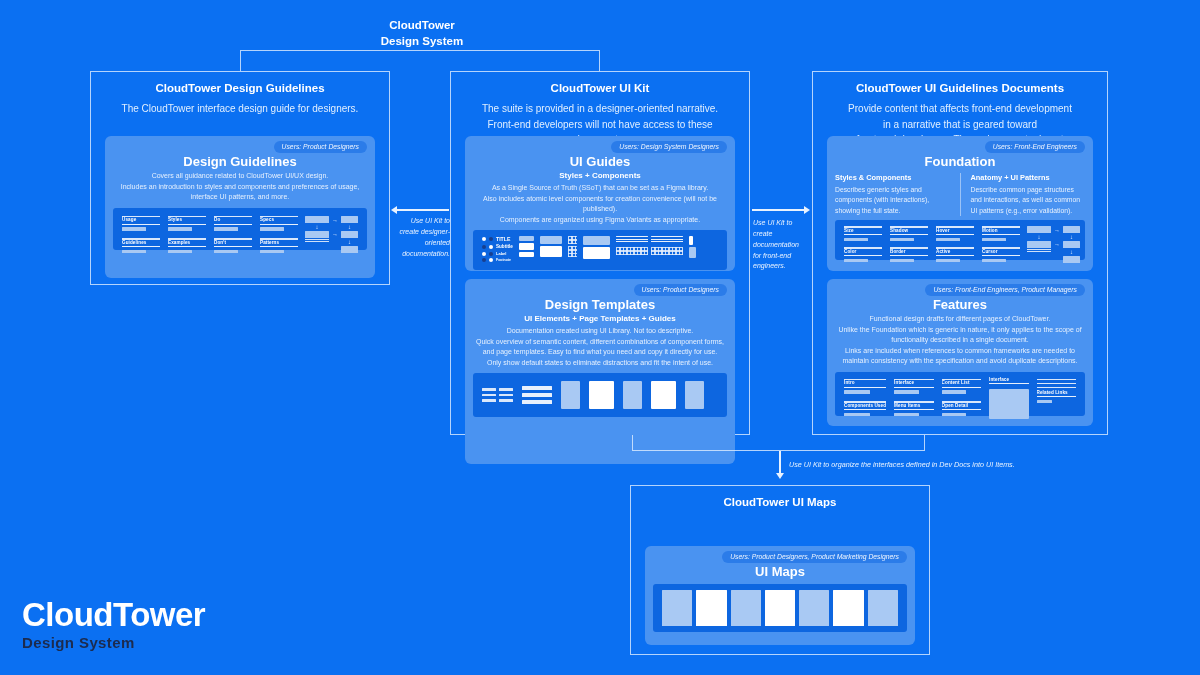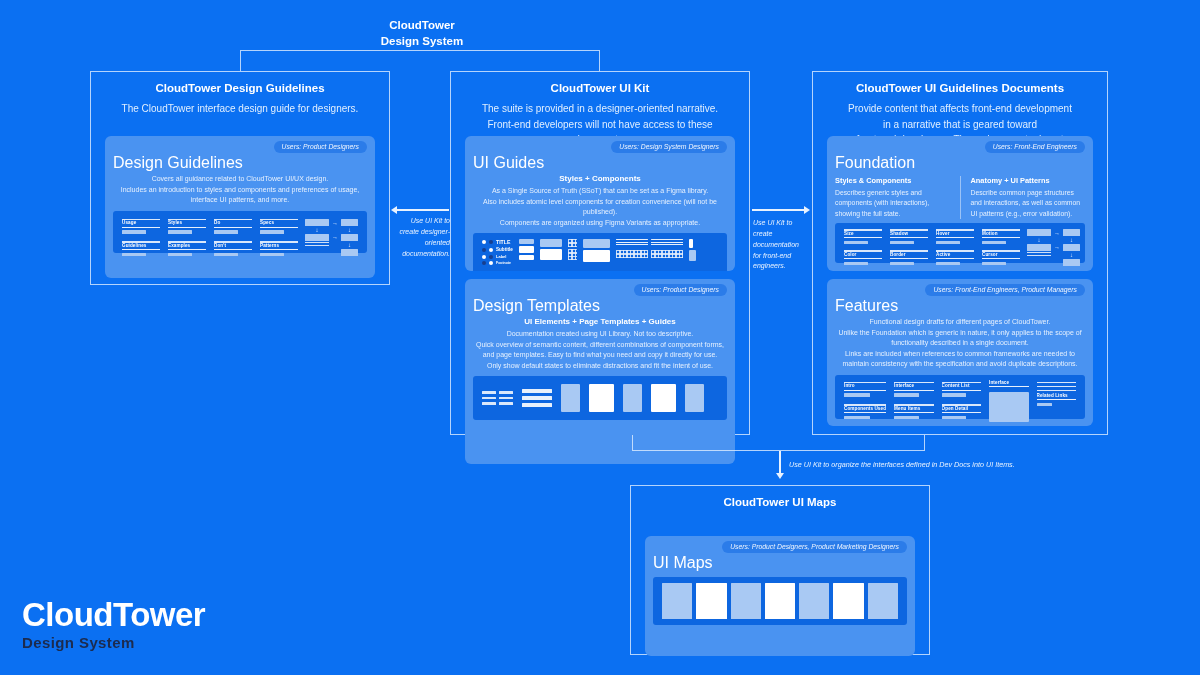--- a/index.html
+++ b/index.html
@@ -19,21 +19,21 @@
   .obox-desc{font-size:10px;line-height:1.55;text-align:center;color:rgba(236,245,255,.95)}
   #box-guidelines{left:90px;top:71px;width:300px;height:214px}
   #box-uikit{left:450px;top:71px;width:300px;height:364px}
   #box-devdocs{left:812px;top:71px;width:296px;height:364px}
   #box-uimaps{left:630px;top:485px;width:300px;height:170px}
 
   
   .card{position:absolute;left:14px;right:14px;background:#4a93f1;border-radius:6px;padding:5px 8px;overflow:hidden}
   .badge-row{display:flex;justify-content:flex-end;margin-bottom:1px}
   .badge{background:#2b7ce9;color:#f2f7ff;font-style:italic;font-size:6.8px;padding:2px 8px;border-radius:8px;line-height:1.2}
-  .card-title{font-size:16px;font-weight:normal;text-align:left;margin-bottom:2px}
+  .card-title{font-size:13px;font-weight:bold;text-align:center;margin-bottom:2px}
   .card-sub{font-size:8px;font-weight:bold;text-align:center;margin-bottom:3px}
   .card-desc{font-size:7px;line-height:1.5;text-align:center;color:rgba(238,246,255,.95)}
 
   
   .panel{background:#0d66e0;border-radius:3px;margin-top:5px;padding:6px 9px;display:flex;align-items:flex-start;gap:7px}
   .mgrid{display:grid;grid-template-columns:repeat(4,38px);column-gap:8px;row-gap:5px;flex:1}
   .mlabel{display:block;font-size:4.6px;font-weight:bold;letter-spacing:.1px;border-bottom:.8px solid rgba(255,255,255,.9);padding-bottom:1.5px;white-space:nowrap;overflow:hidden}
   .ms::before{content:"";display:block;height:1.8px;background:rgba(255,255,255,.85);margin-top:2px}
   .ms::after{content:"";display:block;height:3.5px;width:62%;background:#a9c9f3;margin-top:2.5px;border-radius:.5px}
   .ms.links::before{height:11px;background:repeating-linear-gradient(180deg,rgba(255,255,255,.85) 0 1.5px,transparent 1.5px 4px)}
@@ -401,21 +401,21 @@
 documentation
 for front-end
 engineers.</div>
   <div class="bracket-bottom"></div>
   <div class="down-line"></div>
   <div class="down-head"></div>
   <div class="conn-label" id="label-bottom">Use UI Kit to organize the interfaces defined in Dev Docs into UI Items.</div>
 
   <section class="obox" id="box-uimaps">
     <h2 class="obox-title">CloudTower UI Maps</h2>
-    <div class="card" style="top:50px;height:120px">
+    <div class="card" style="top:60px;height:99px">
       <div class="badge-row">
         <span class="badge">Users: Product Designers, Product Marketing Designers</span>
       </div>
       <h3 class="card-title">UI Maps</h3>
       <div class="panel" style="height:48px;align-items:center">
         <div class="maps-strip">
           <i class="lite"></i>
           <i class="white"></i>
           <i class="lite"></i>
           <i class="white"></i>

